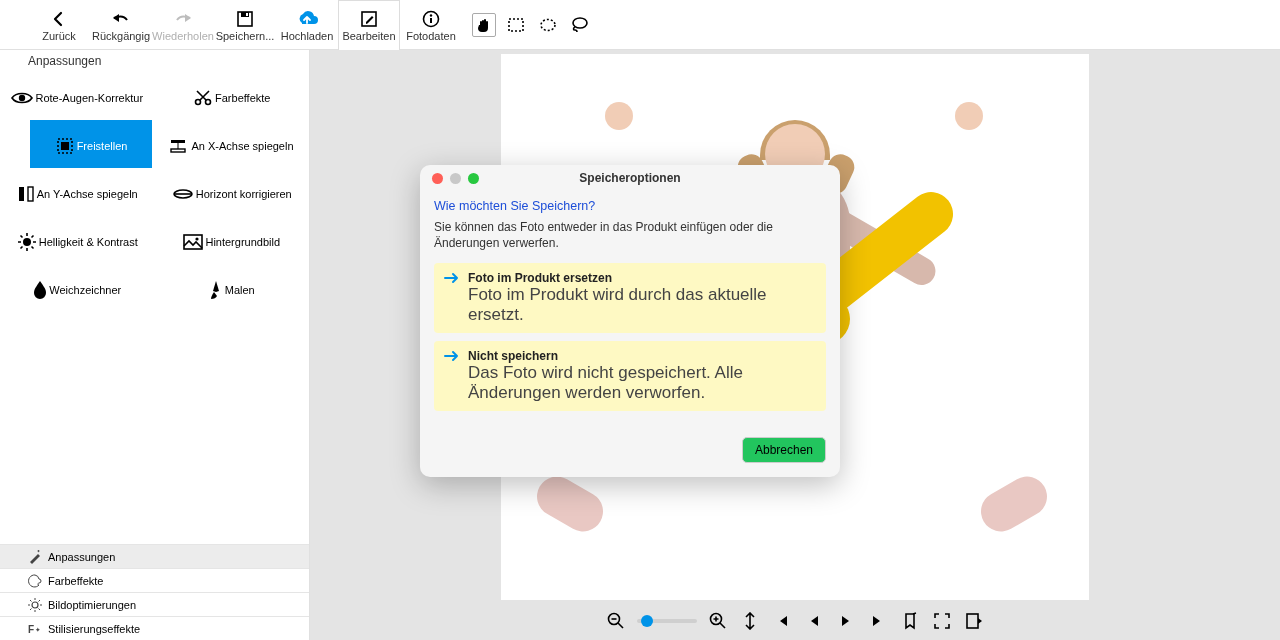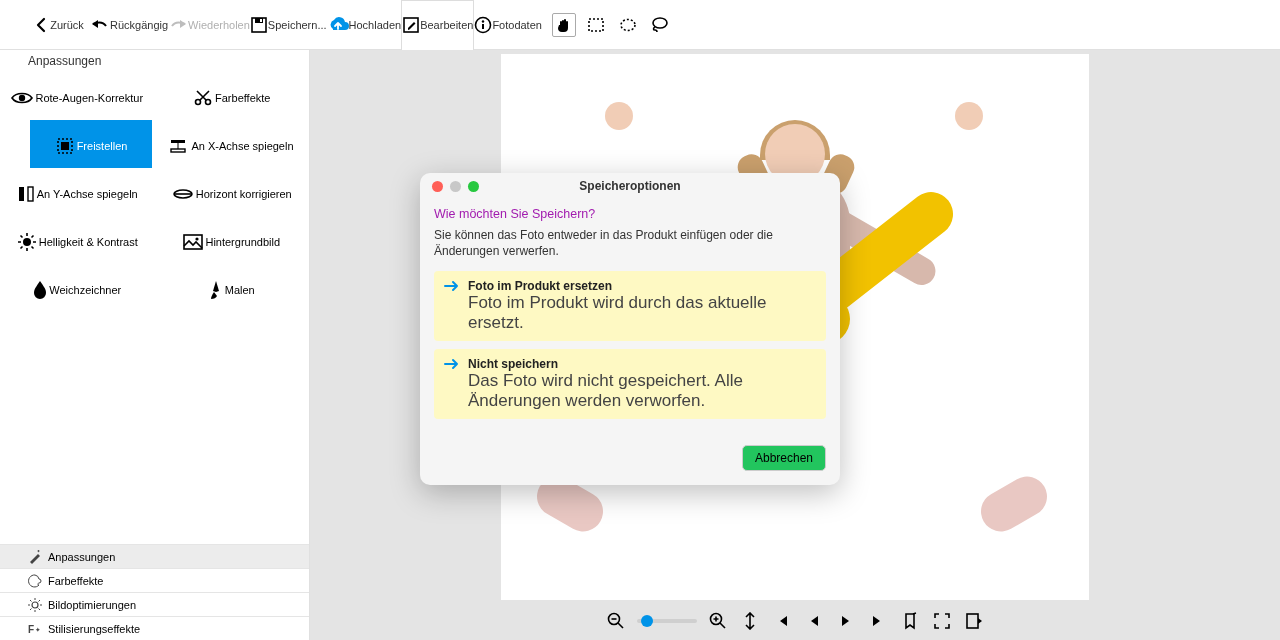--- a/index.html
+++ b/index.html
@@ -1,20 +1,20 @@
 <!DOCTYPE html>
 <html><head>
 <meta charset="utf-8">
 <style>
 * { margin: 0; padding: 0; box-sizing: border-box; font-family: -apple-system, BlinkMacSystemFont, "Segoe UI", Arial, sans-serif; }
 html, body { width: 1280px; height: 640px; overflow: hidden; background: #fff; }
 
 
 .top-toolbar { height: 50px; display: flex; align-items: center; gap: 0; padding-left: 28px; border-bottom: 1px solid #e0e0e0; }
-.tb-btn { display: flex; flex-direction: row; align-items: center; justify-content: center; min-width: 62px; height: 50px; font-size: 11px; cursor: pointer; color: #333; }
+.tb-btn { display: flex; flex-direction: column; align-items: center; justify-content: center; min-width: 62px; height: 50px; font-size: 11px; cursor: pointer; color: #333; }
 .tb-btn.disabled { color: #b0b0b0; cursor: default; }
 .tb-btn .ico { height: 22px; display: flex; align-items: center; justify-content: center; }
 .tb-btn.active { background: #fff; border: 1px solid #ddd; border-bottom: none; }
 .tool-strip { display: flex; align-items: center; gap: 8px; margin-left: 6px; height: 40px; padding-left: 4px; }
 .tool-strip .mini { width: 24px; height: 24px; display:flex; align-items:center; justify-content:center; cursor:pointer; }
 .tool-strip .mini.active { border: 1px solid #aaa; border-radius: 2px; }
 
 
 .main { display: flex; height: calc(640px - 50px); }
 .side { width: 310px; display: flex; flex-direction: column; background:#fff; border-right:1px solid #e0e0e0; }
@@ -44,28 +44,28 @@
 .handL,.handR{ position:absolute; width:28px; height:28px; background:#f1cdb6; border-radius:50%; top:48px;}
 .handL{ left:calc(50% - 190px);} .handR{ left:calc(50% + 160px);}
 .hips{ position:absolute; left:50%; top:240px; width:110px; height:50px; background:#f2c200; border-radius:30px; transform:translateX(-50%);}
 .legL,.legR{ position:absolute; top:260px; width:220px; height:44px; background:#f2c200; border-radius:22px;}
 .legL{ left:calc(50% - 200px); transform:rotate(38deg); transform-origin:right center;}
 .legR{ left:calc(50% - 20px); transform:rotate(-38deg); transform-origin:left center;}
 .sockL,.sockR{ position:absolute; width:70px; height:40px; background:#e9c8c3; border-radius:30px; top:430px;}
 .sockL{ left:calc(50% - 260px); transform:rotate(30deg);} .sockR{ left:calc(50% + 184px); transform:rotate(-30deg);}
 
 
-.dialog { position:absolute; left:420px; top:173px; width:420px; background:#f5f5f5; border-radius:10px; box-shadow:0 8px 30px rgba(0,0,0,.25); overflow:hidden; }
+.dialog { position:absolute; left:420px; top:165px; width:420px; background:#f5f5f5; border-radius:10px; box-shadow:0 8px 30px rgba(0,0,0,.25); overflow:hidden; }
 .dlg-titlebar { height:26px; display:flex; align-items:center; position:relative; }
 .traffic { display:flex; gap:7px; padding-left:12px; }
 .dot { width:11px; height:11px; border-radius:50%; }
 .dot.red{background:#ff5f57;} .dot.yel{background:#c8c8c8;} .dot.grn{background:#28c840;}
 .dlg-title { position:absolute; left:0; right:0; text-align:center; font-size:12px; font-weight:600; color:#333; pointer-events:none;}
 .dlg-body { padding: 8px 14px 14px 14px; }
-.dlg-q { font-size:12.5px; margin-bottom:6px; color:#a21caf; }
+.dlg-q { font-size:12.5px; margin-bottom:6px; color:#1d4ed8; }
 .dlg-desc { font-size:12px; color:#333; margin-bottom:12px; line-height:1.35; }
 .option { background:#fef9c3; border-radius:4px; padding:8px 10px 8px 34px; position:relative; margin-bottom:8px; cursor:pointer; }
 .option .arrow { position:absolute; left:10px; top:9px; color:#0093e8; }
 .opt-title { font-size:12px; font-weight:700; color:#222; }
 .opt-desc { font-size:17px; color:#444; }
 .dlg-footer { display:flex; justify-content:flex-end; padding: 4px 14px 14px; }
 .btn-cancel { background:#22c55e; border:1px solid #ccc; border-radius:5px; padding:5px 12px; font-size:12px; cursor:pointer; }
 
 
 .bottom-bar { position:absolute; bottom:2px; left:0; right:0; height:34px; display:flex; align-items:center; justify-content:center; gap:10px; }

